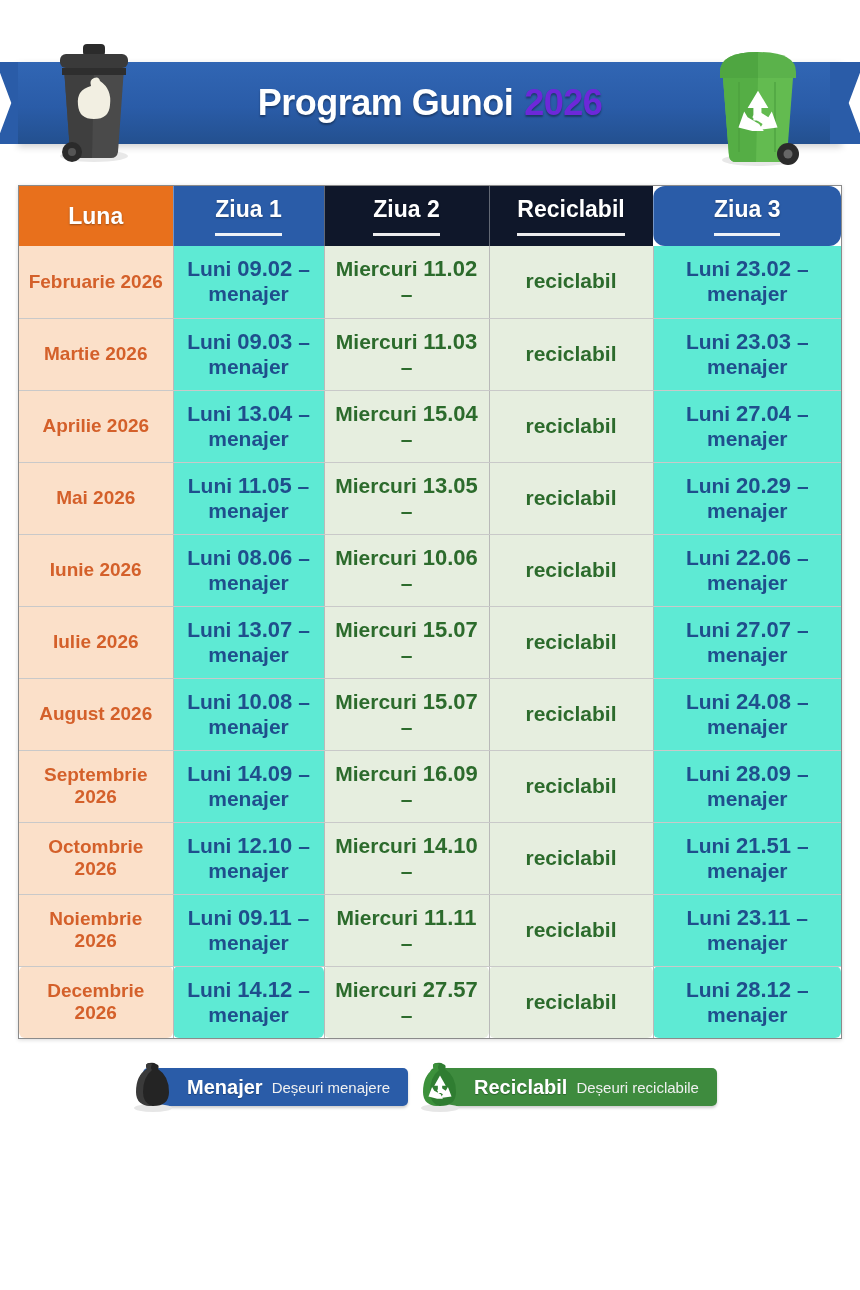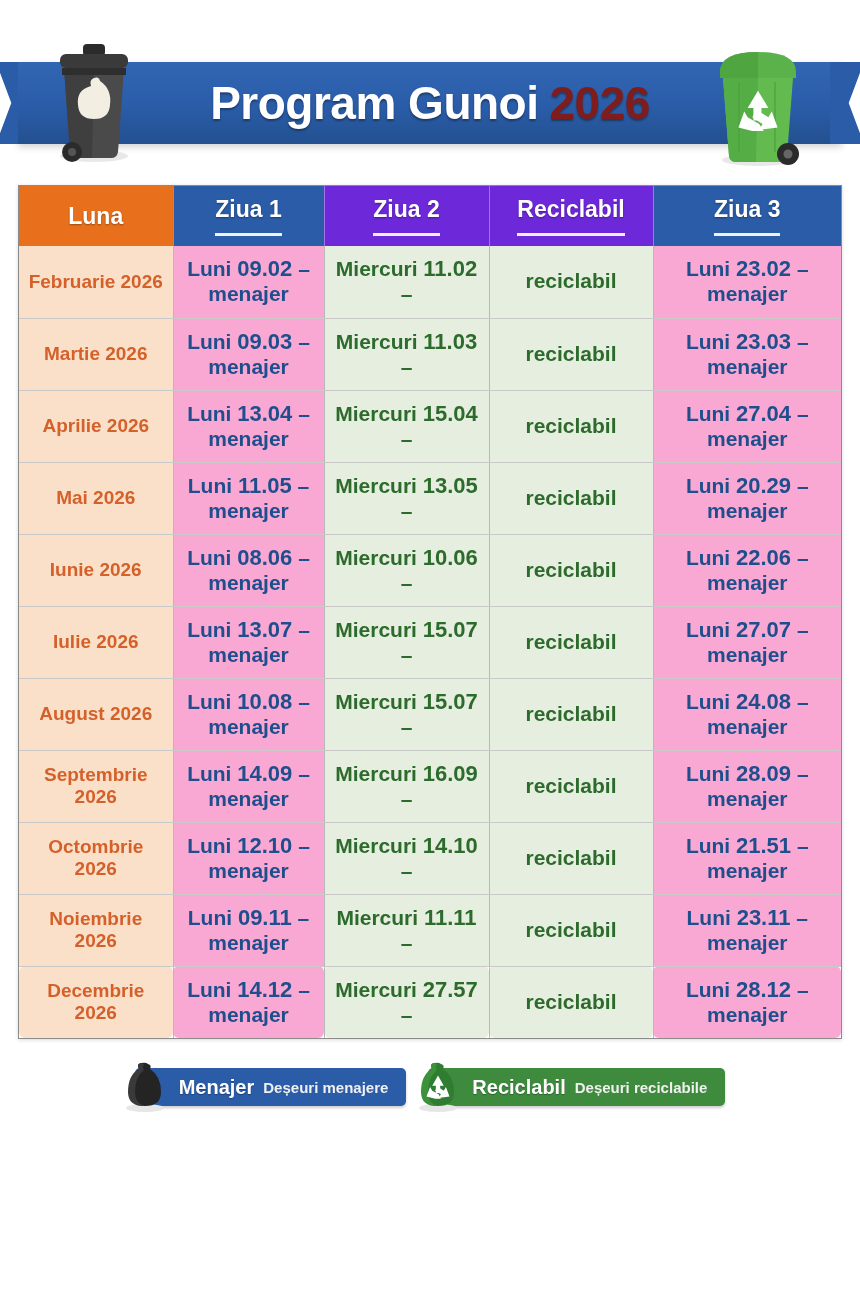--- a/index.html
+++ b/index.html
@@ -55,31 +55,31 @@
 
   .title {
     position: absolute;
     left: 0; right: 0; top: 20px;
     height: 82px;
     display: flex;
     align-items: center;
     justify-content: center;
     gap: 11px;
     z-index: 4;
-    font-size: 46px;
+    font-size: 36px;
     font-weight: bold;
     letter-spacing: -0.5px;
     white-space: nowrap;
   }
   .title .t-main {
     color: #ffffff;
     text-shadow: 0 2px 2px rgba(0,0,0,0.35);
   }
   .title .t-year {
-    color: #7f1d1d;
+    color: #6d28d9;
     text-shadow: 0 2px 2px rgba(0,0,0,0.35);
   }
 
   
   .bin-left {
     position: absolute;
     left: 46px; top: 0px;
     width: 96px; height: 122px;
     z-index: 6;
   }
@@ -112,25 +112,25 @@
   thead th {
     height: 60px;
     font-size: 23px;
     font-weight: bold;
     color: #ffffff;
     text-shadow: 0 1px 2px rgba(0,0,0,0.35);
     border-right: 1px solid rgba(255,255,255,0.35);
     vertical-align: middle;
     padding: 0;
   }
-  thead th:last-child { border-right: none; }
+  thead th:last-child { border-right: none; border-radius: 12px; }
 
   .h-luna { background:#E8701C;margin-left:32px; }
   .h-blue { background:#2A5CA8; }
-  .h-green{ background:#6d28d9; }
+  .h-green{ background:#0f172a; }
 
   .th-u {
     display: inline-block;
     border-bottom: 3px solid rgba(255,255,255,0.92);
     padding-bottom: 12px;
     line-height: 1.05;
   }
   .th-plain { display:inline-block; line-height:1.05; }
 
   tbody td {
@@ -145,21 +145,21 @@
   tbody td:last-child { border-right: none; }
   tbody tr:last-child td { border-bottom: none; border-radius: 6px; }
 
   td.luna {
     background: #FBE0C9;
     color: #D4602A;
     font-size: 19px;
     font-weight: bold;
   }
   td.z1, td.z3 {
-    background: #f9a8d4;
+    background: #5eead4;
     color: #1F4E8C;
     font-size: 21px;
     font-weight: bold;
   }
   td.z2, td.rec {
     background: #E6EEDF;
     color: #2C6B2C;
     font-size: 21px;
     font-weight: bold;
   }
@@ -191,21 +191,21 @@
   .legend-strong {
     color: #fff;
     font-weight: bold;
     font-size: 20px;
     margin-right: 9px;
     text-shadow: 0 1px 1px rgba(0,0,0,0.3);
   }
   .legend-desc {
     color: #f0f0f0;
     font-size: 15px;
-    font-weight: bold;
+    font-weight: normal;
   }
   .legend-icon {
     position: absolute;
     left: -18px;
     top: -10px;
     width: 56px;
     height: 56px;
   }
 </style>
 </head>

